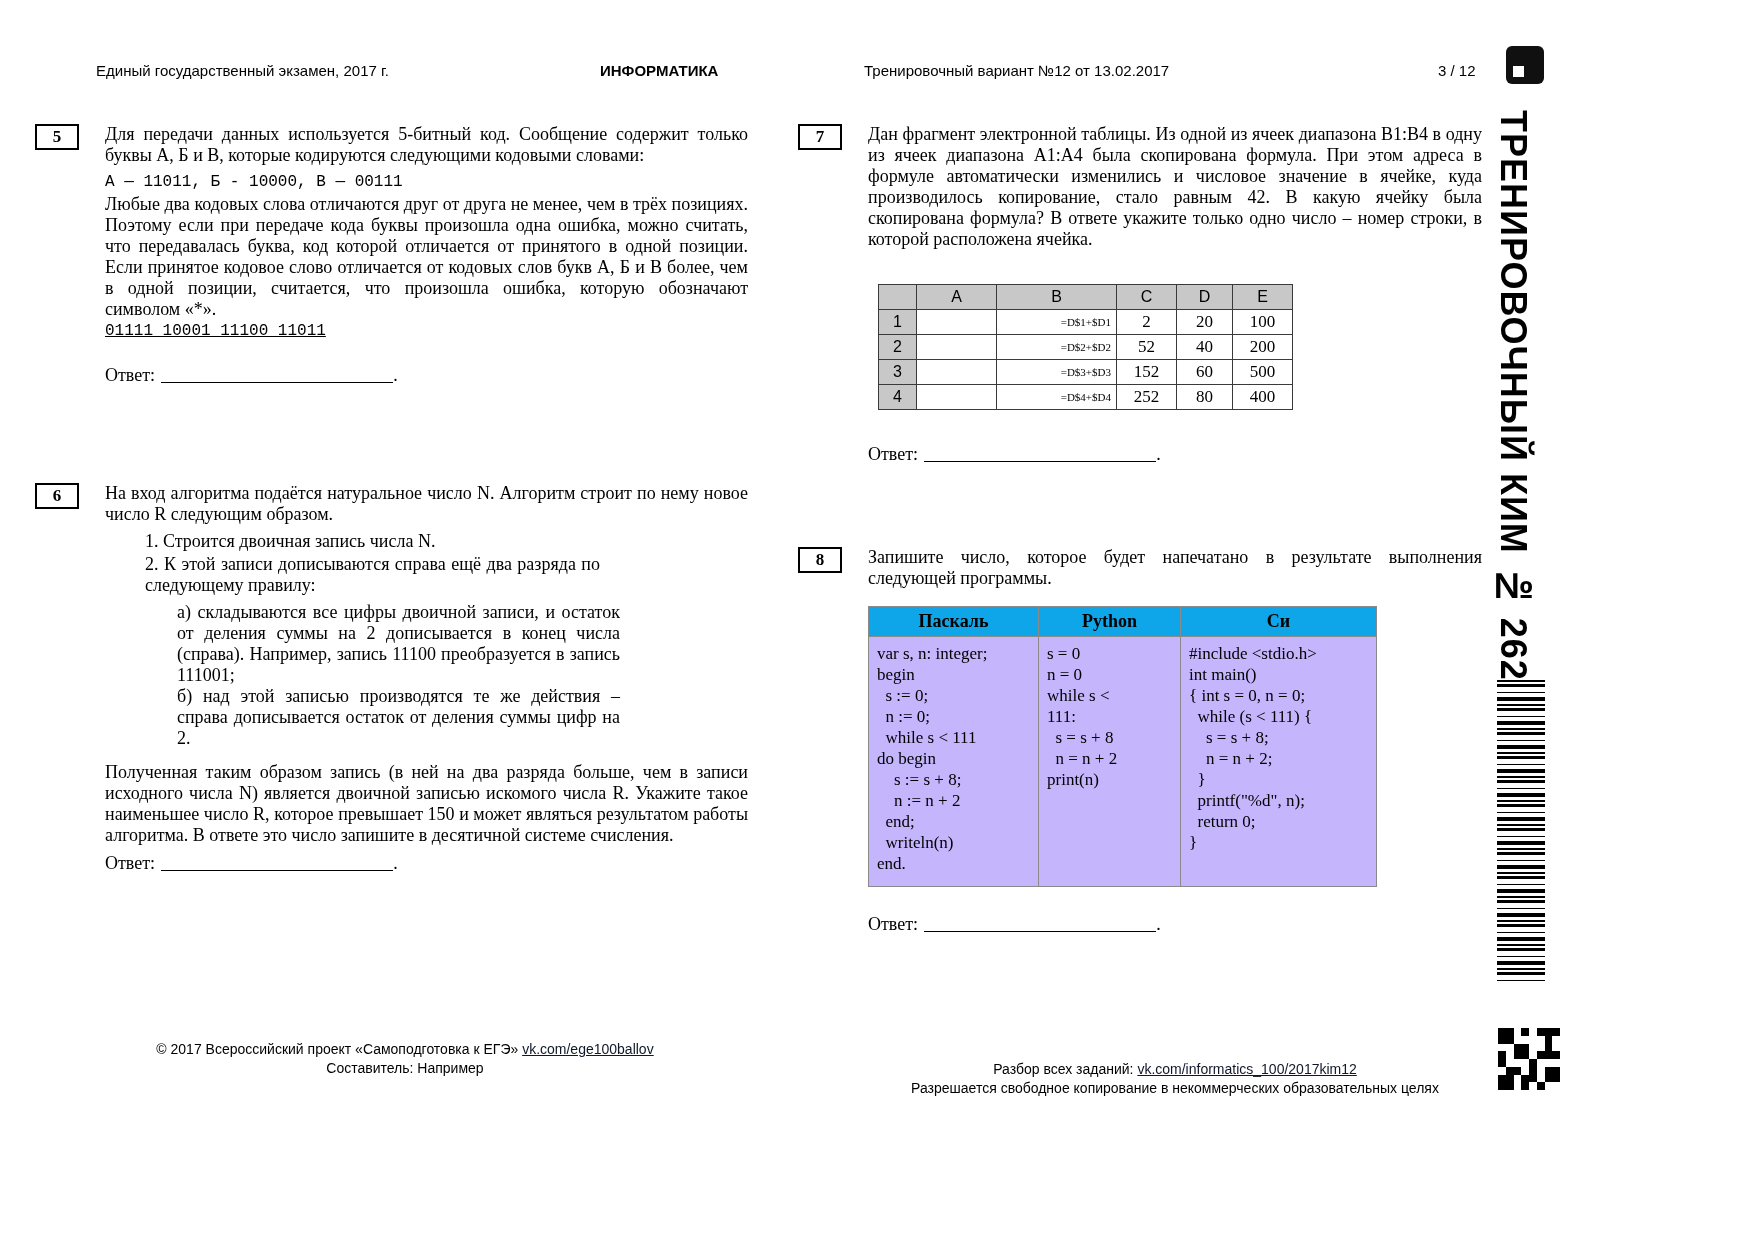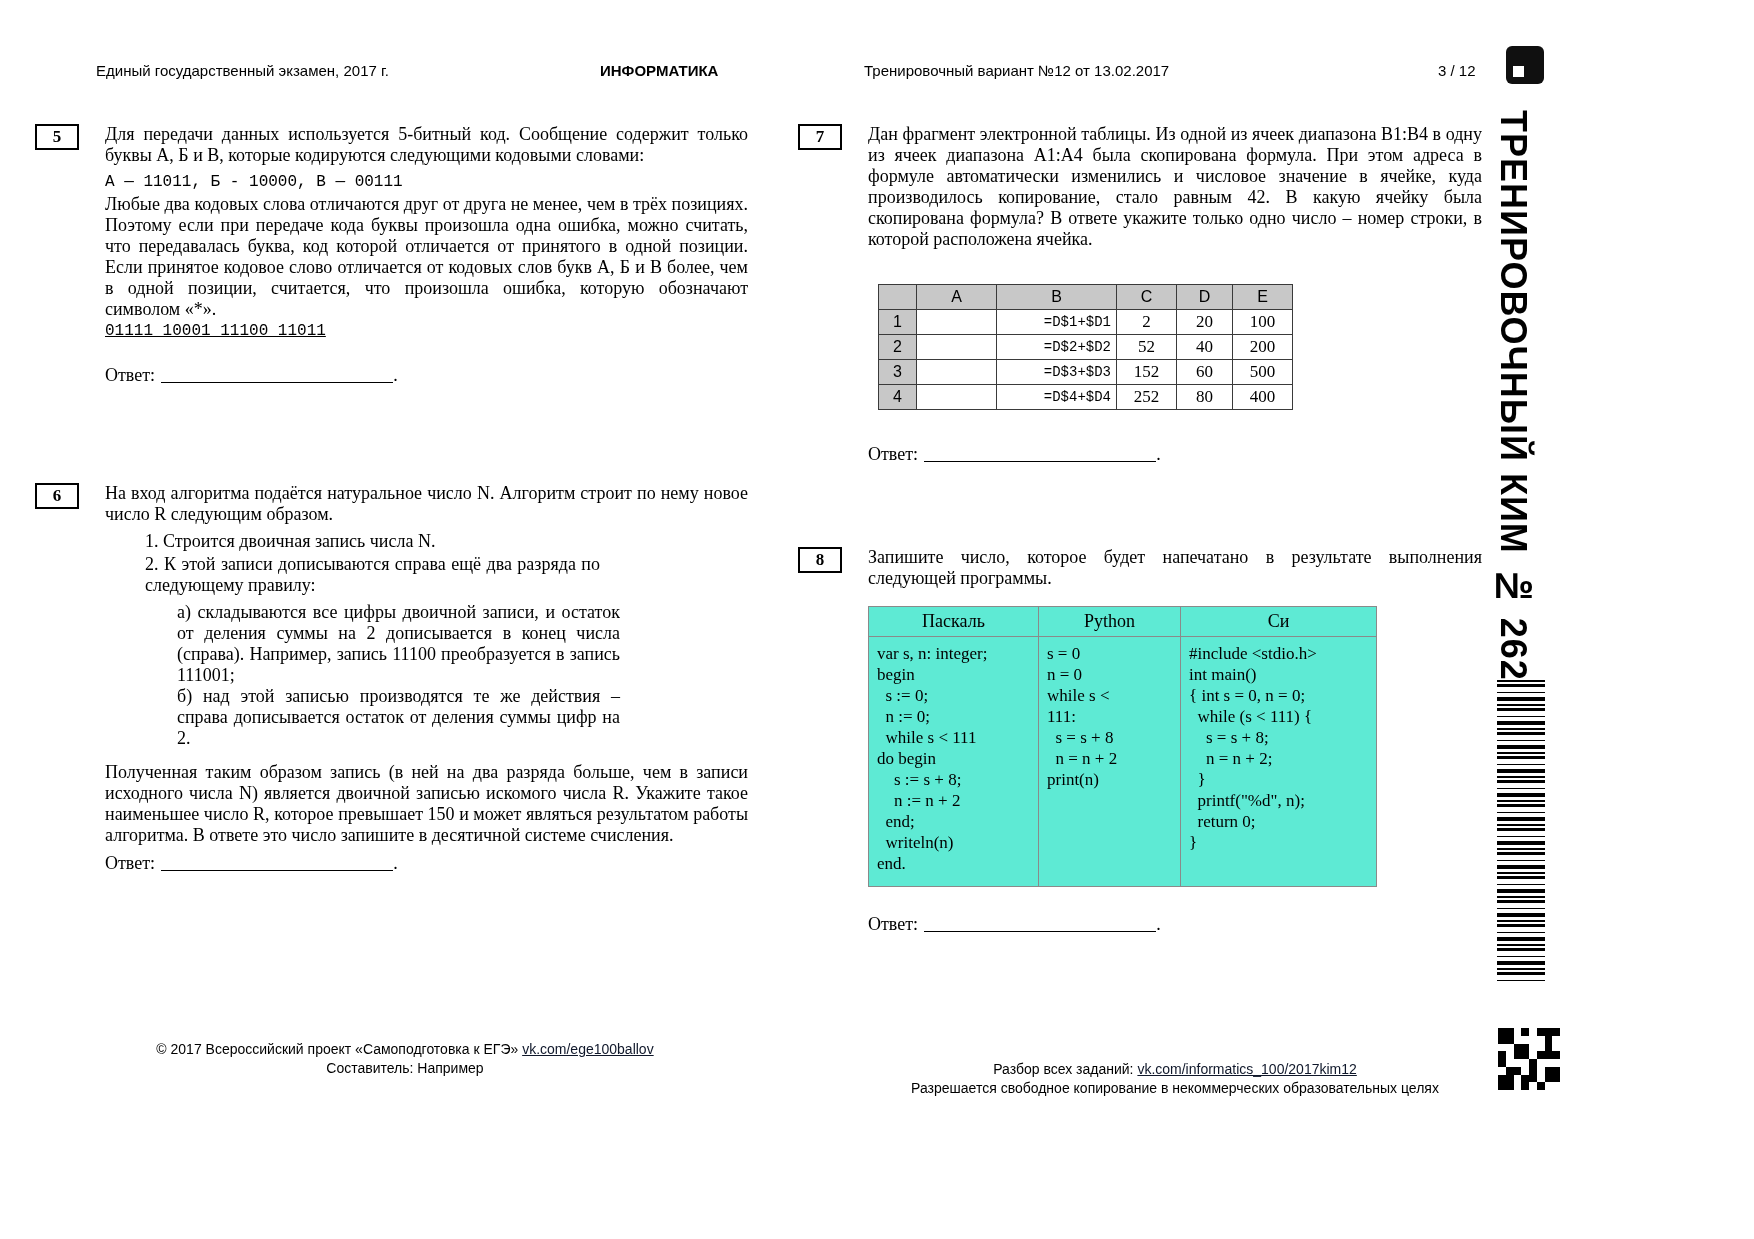--- a/index.html
+++ b/index.html
@@ -27,28 +27,28 @@
   .answer { font-size:18px; line-height:21px; }
   .ans-line { display:inline-block; width:232px; border-bottom:1.3px solid #000; height:14px;
               margin-left:6px; vertical-align:-2px; }
 
   
   table.sheet { border-collapse:collapse; margin:34px 0 0 10px; }
   .sheet th, .sheet td { border:1px solid #3a3a3a; height:25px; padding:0 5px; }
   .sheet th { background:#c8c8c8; font-family:"Liberation Sans", sans-serif; font-weight:normal;
               font-size:16px; text-align:center; }
   .sheet td { text-align:center; font-size:17px; background:#fff; }
-  .sheet td.fcell { text-align:right; font-family:Liberation Mono, monospace; font-size:14px; }
+  .sheet td.fcell { text-align:right; font-family:Liberation Serif, serif; font-size:11px; }
   .w-num{width:38px} .w-a{width:80px} .w-b{width:120px} .w-c{width:60px} .w-d{width:56px} .w-e{width:60px}
 
   
   table.codes { border-collapse:collapse; margin-top:17px; }
-  .codes th { border:1px solid #8a8a8a; background:#5eead4; height:30px; font-size:18px;
-              font-weight:normal; text-align:center; }
-  .codes td { border:1px solid #8a8a8a; vertical-align:top; padding:6px 8px 12px 8px; background:#5eead4; }
+  .codes th { border:1px solid #8a8a8a; background:#0ea5e9; height:30px; font-size:18px;
+              font-weight:bold; text-align:center; }
+  .codes td { border:1px solid #8a8a8a; vertical-align:top; padding:6px 8px 12px 8px; background:#c4b5fd; }
   .code-line { font-size:17px; line-height:21px; white-space:pre; }
 
   
   .kim-vertical { position:absolute; left:1492px; top:110px; writing-mode:vertical-rl; text-orientation:mixed;
                   font-family:"Liberation Sans", sans-serif; font-weight:bold; font-size:36px;
                   letter-spacing:1px; white-space:nowrap; }
   .barcode { position:absolute; left:1497px; top:680px; width:48px; height:305px;
              background:repeating-linear-gradient(to bottom,
                #000 0 2px, #fff 2px 4px, #000 4px 7px, #fff 7px 12px,
                #000 12px 13px, #fff 13px 17px, #000 17px 21px, #fff 21px 24px); }

